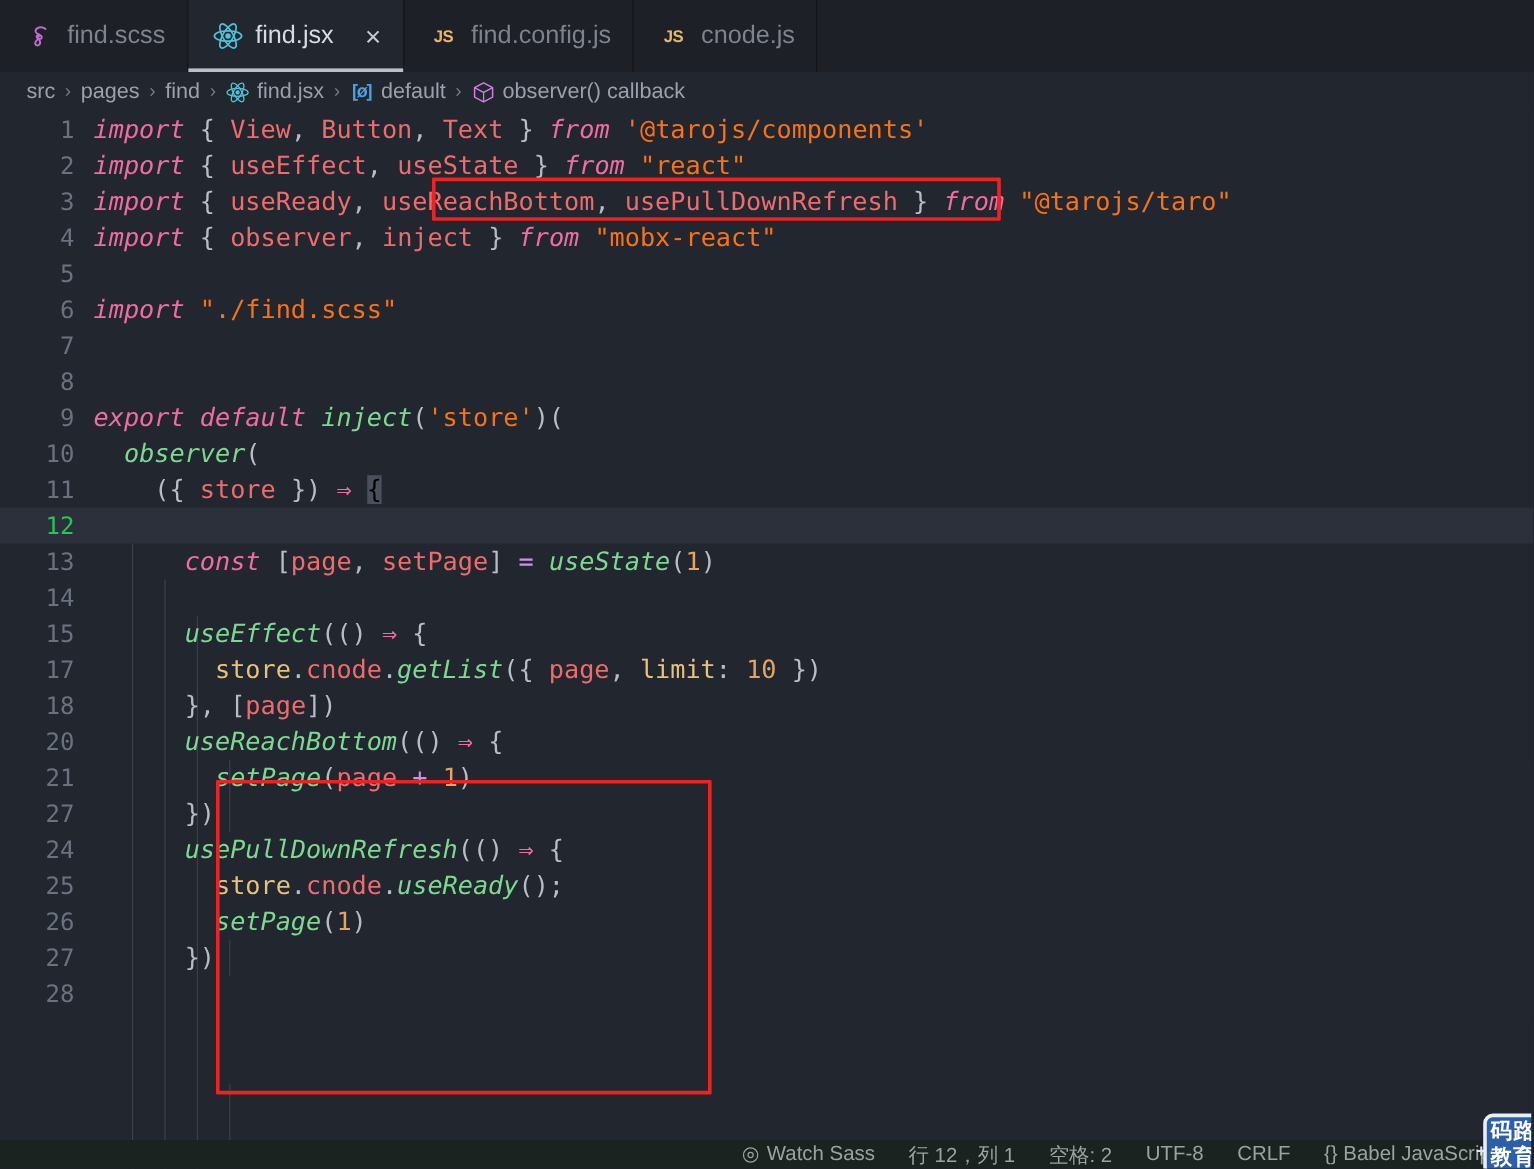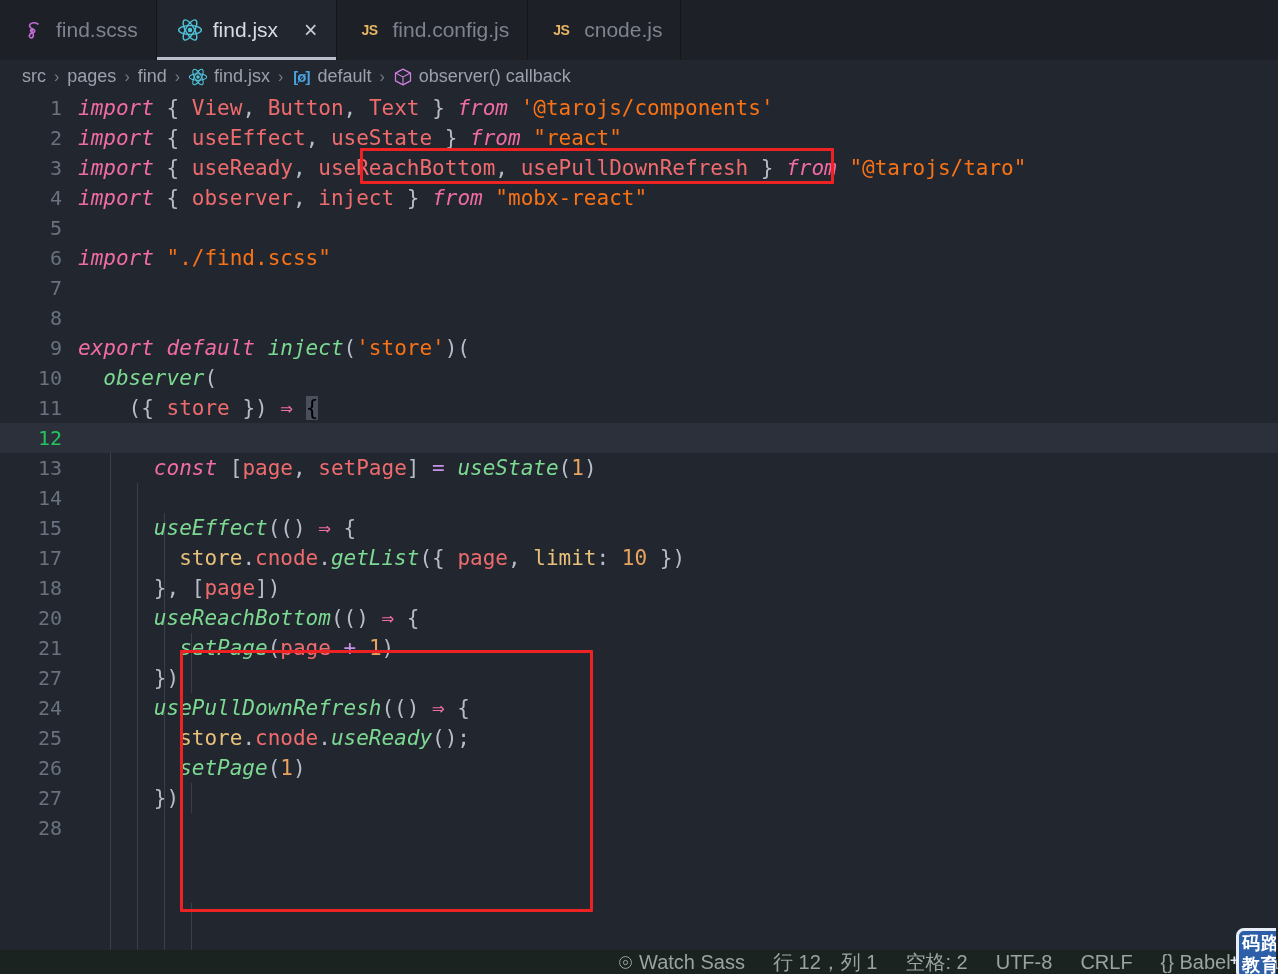--- a/index.html
+++ b/index.html
@@ -158,21 +158,21 @@
 
   
   .statusbar {
     position: absolute;
     left: 0; right: 0; bottom: 0;
     height: 24px;
     background: #1b2320;
     display: flex;
     align-items: center;
     color: #9aa3a0;
-    font-size: 20px;
+    font-size: 17px;
     padding-left: 618px;
     gap: 28px;
     overflow: hidden;
     white-space: nowrap;
   }
   .status-item { display: flex; align-items: center; gap: 6px; cursor: pointer; }
 
   
   .watermark {
     position: absolute;

